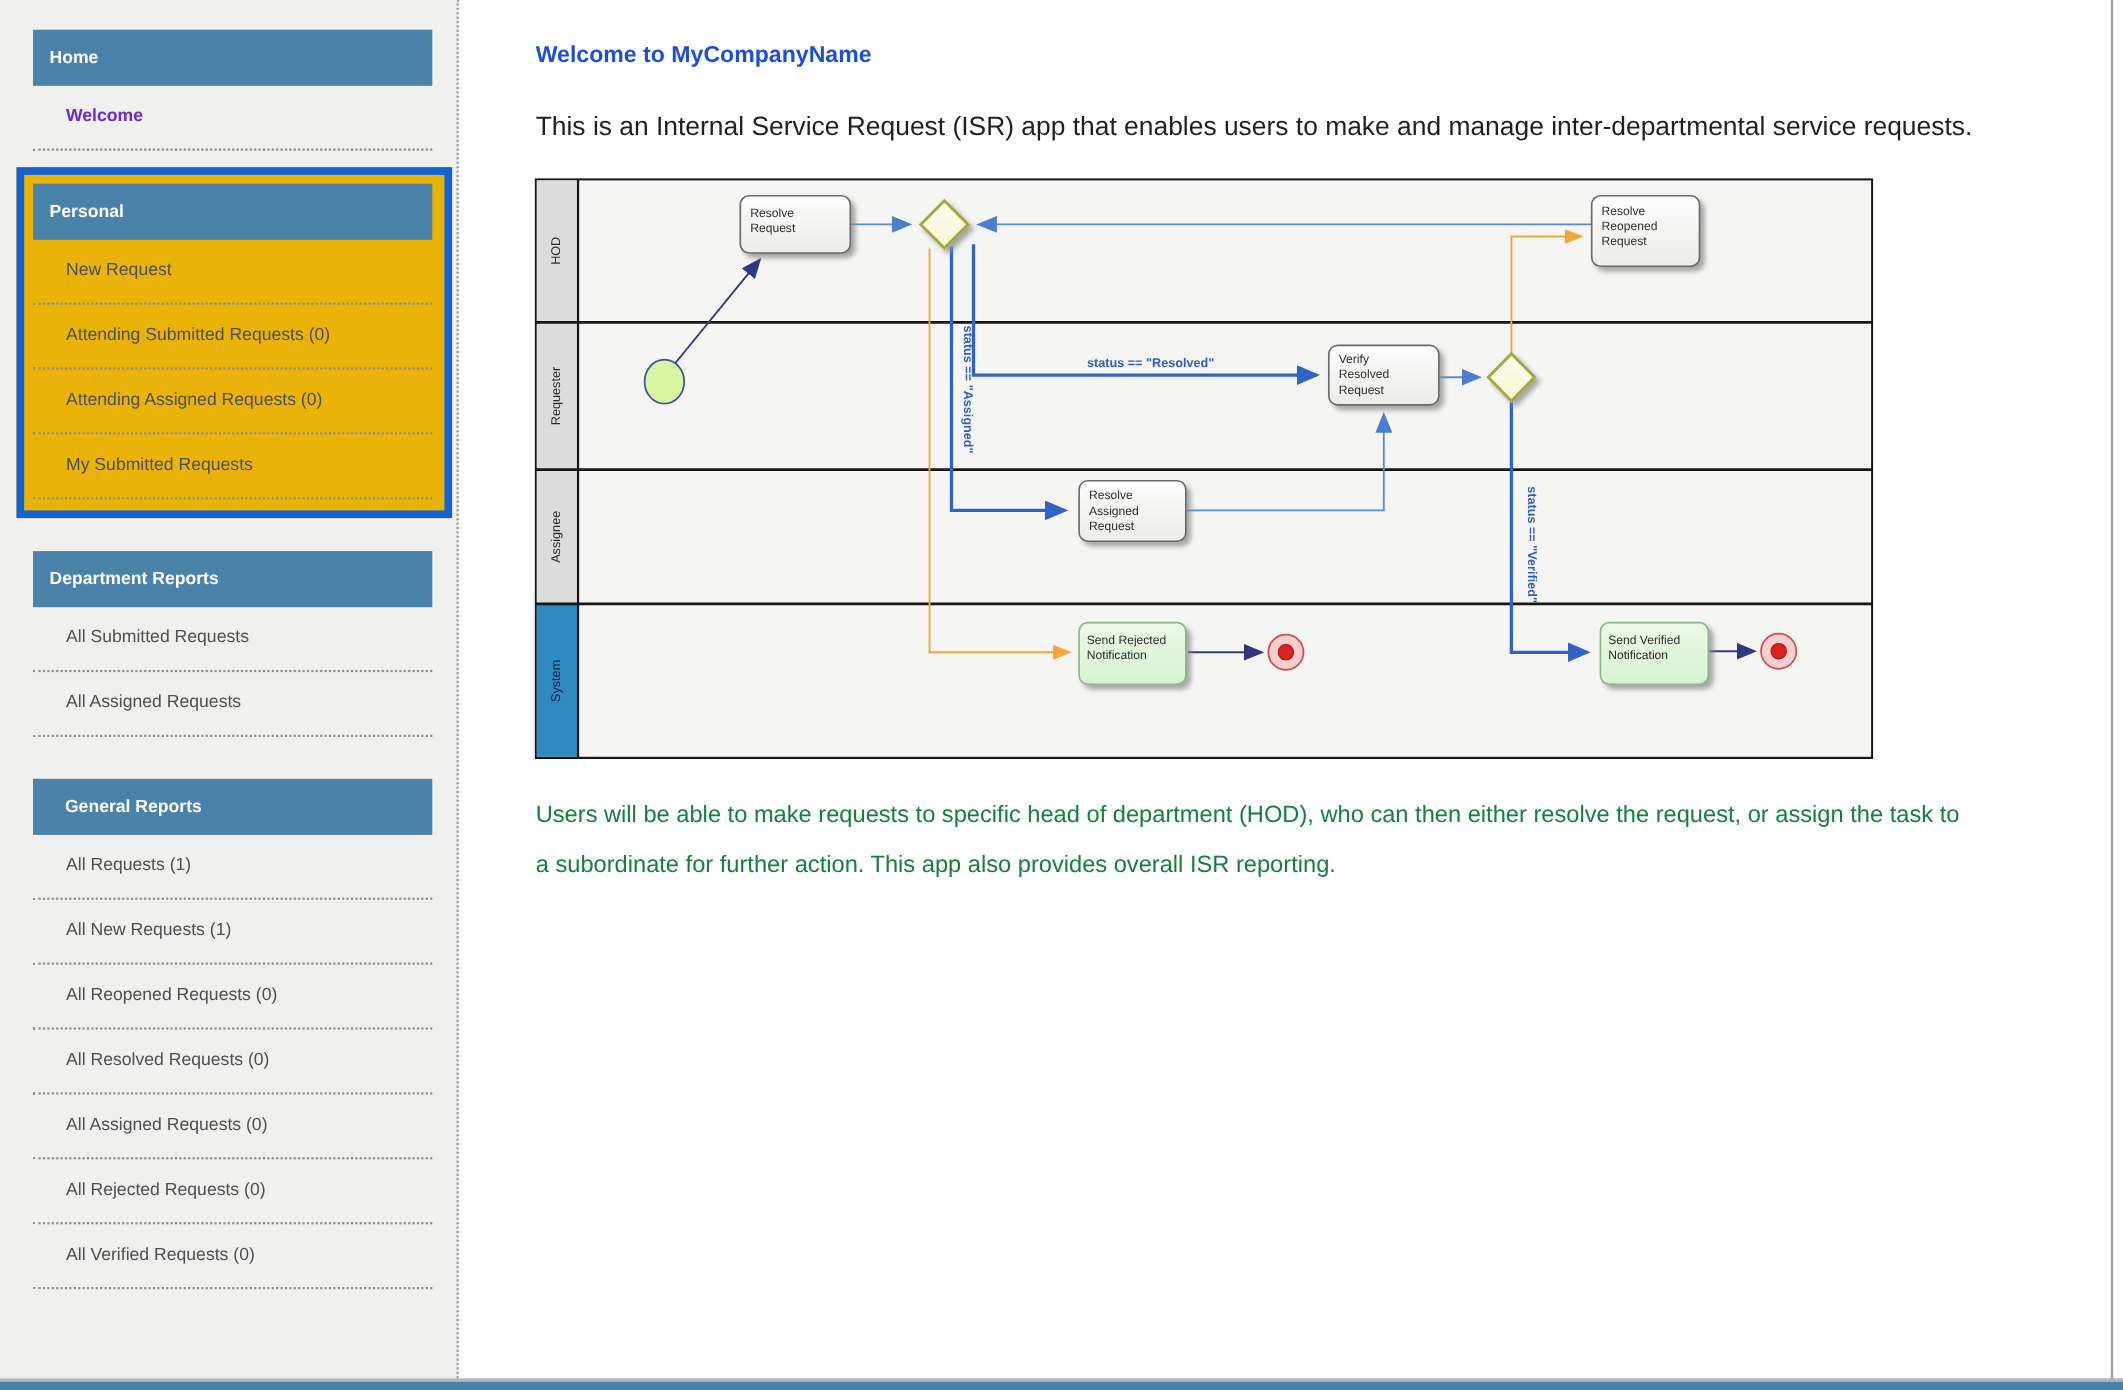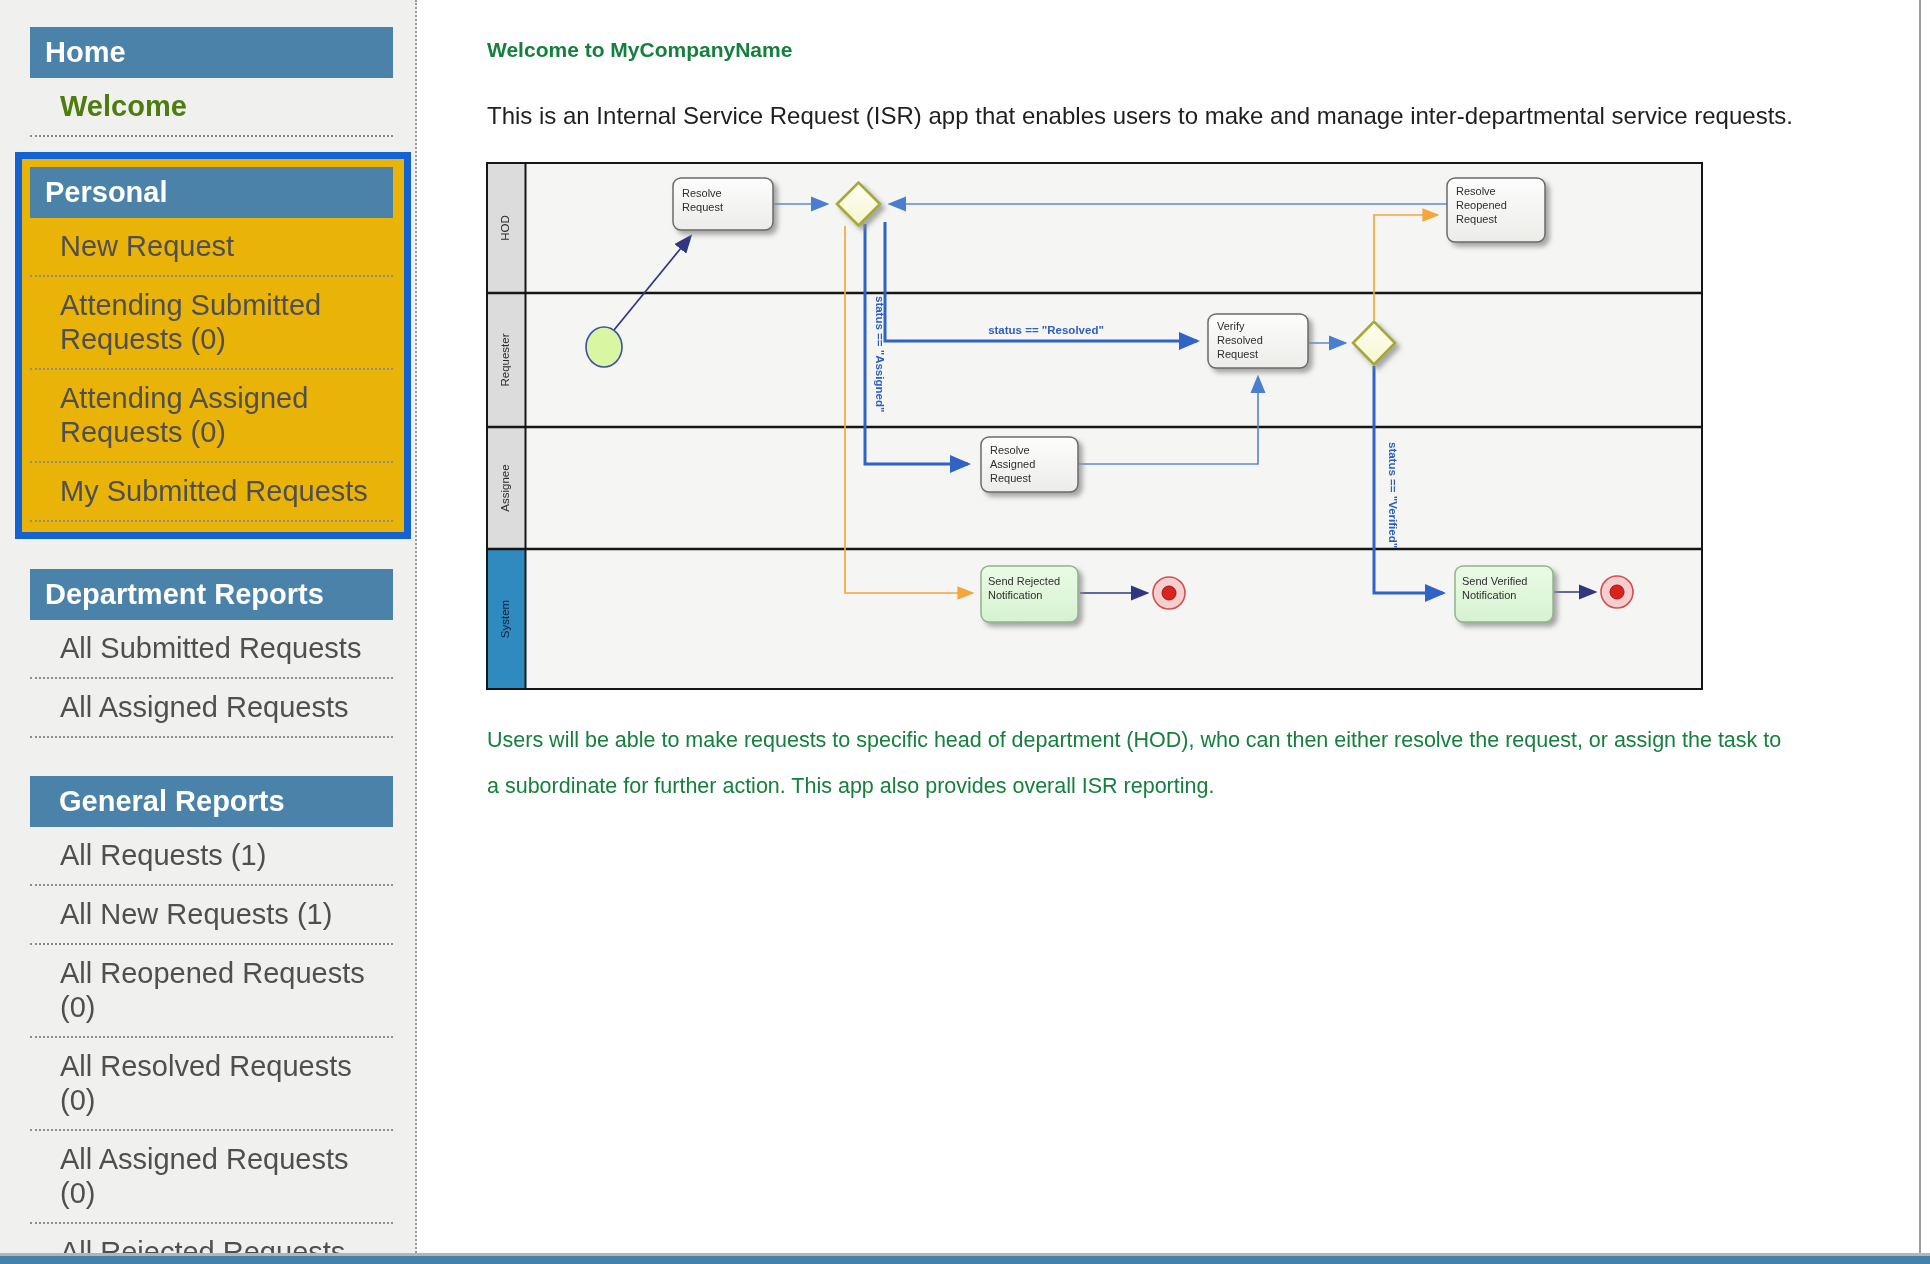--- a/index.html
+++ b/index.html
@@ -1,43 +1,43 @@
 <!DOCTYPE html>
 <html><head>
 <meta charset="utf-8">
 <style>
   * { margin:0; padding:0; box-sizing:border-box; }
   html,body { width:1930px; height:1264px; background:#fff; font-family:"Liberation Sans", sans-serif; overflow:hidden; }
 
   
   .sidebar {
     position:absolute; left:0; top:0; width:417px; height:1253px;
-    background:#f0f0ef; border-right:2px dotted #9a9a9a; font-size:29px;
+    background:#f0f0ef; border-right:2px dotted #9a9a9a; font-size:16px;
   }
   .side-header {
     margin-left:30px; width:363px; height:51px; line-height:51px; padding-left:15px;
     background:#4a82a9; color:#ffffff; font-weight:bold;
   }
   .side-header.first { margin-top:27px; }
   .side-header.gap-dept { margin-top:30px; }
   .side-header.gap-gen { margin-top:38px;padding-left:29px; }
   .side-item {
     margin-left:30px; width:363px; padding:11px 6px 12px 30px;
     border-bottom:2px dotted #8d8d8d; color:#4f4f4f; line-height:34px; cursor:pointer;
   }
-  .side-item.welcome { color:#4d7c0f; font-weight:bold; }
+  .side-item.welcome { color:#6d28d9; font-weight:bold; }
   .selected-box {
     border:7px solid #1463d2; margin:15px 0 0 15px; width:396px; padding:8px 0 10px 0;
     background:#eab308;
   }
   .selected-box .side-header { margin-left:8px; }
   .selected-box .side-item  { margin-left:8px; }
 
   
-  .page-title { position:absolute; left:487px; top:38px; font-size:21px; font-weight:bold; color:#15803d; }
+  .page-title { position:absolute; left:487px; top:38px; font-size:21px; font-weight:bold; color:#1d4ed8; }
   .intro-text { position:absolute; left:487px; top:100px; width:1330px; font-size:24px; color:#1f1f1f; line-height:32px; }
   .desc-text  { position:absolute; left:487px; top:717px; width:1305px; font-size:21.5px; color:#15803d; line-height:46px; }
   .diagram-wrap { position:absolute; left:486px; top:162px; width:1217px; height:528px; }
 
   
   .right-edge  { position:absolute; left:1919px; top:0; width:2px; height:1254px; background:#9c9c9c; }
   .footer-line { position:absolute; left:0; top:1253px; width:1930px; height:3px; background:#b5b5b5; }
   .footer-bar  { position:absolute; left:0; top:1256px; width:1930px; height:8px; background:#4581a8; }
 
   

